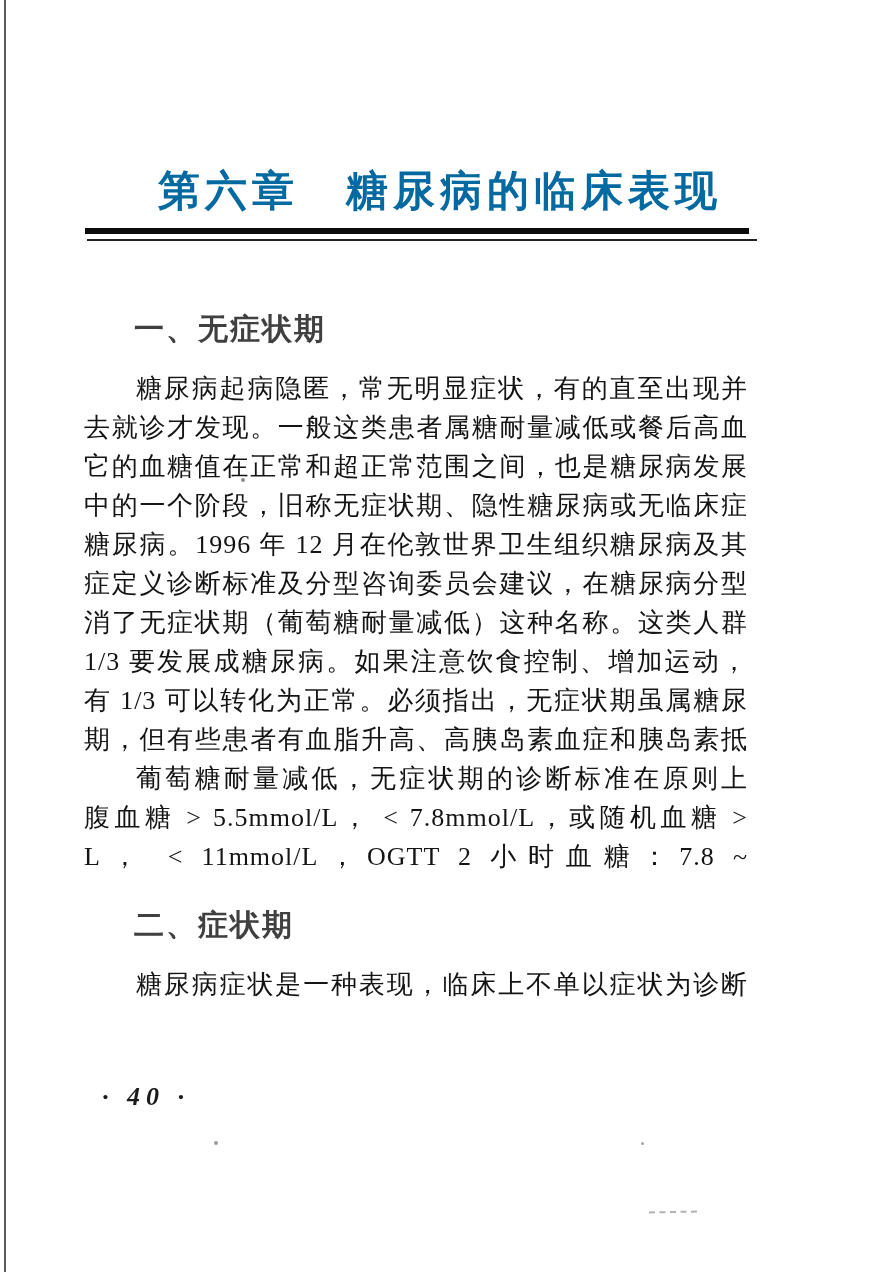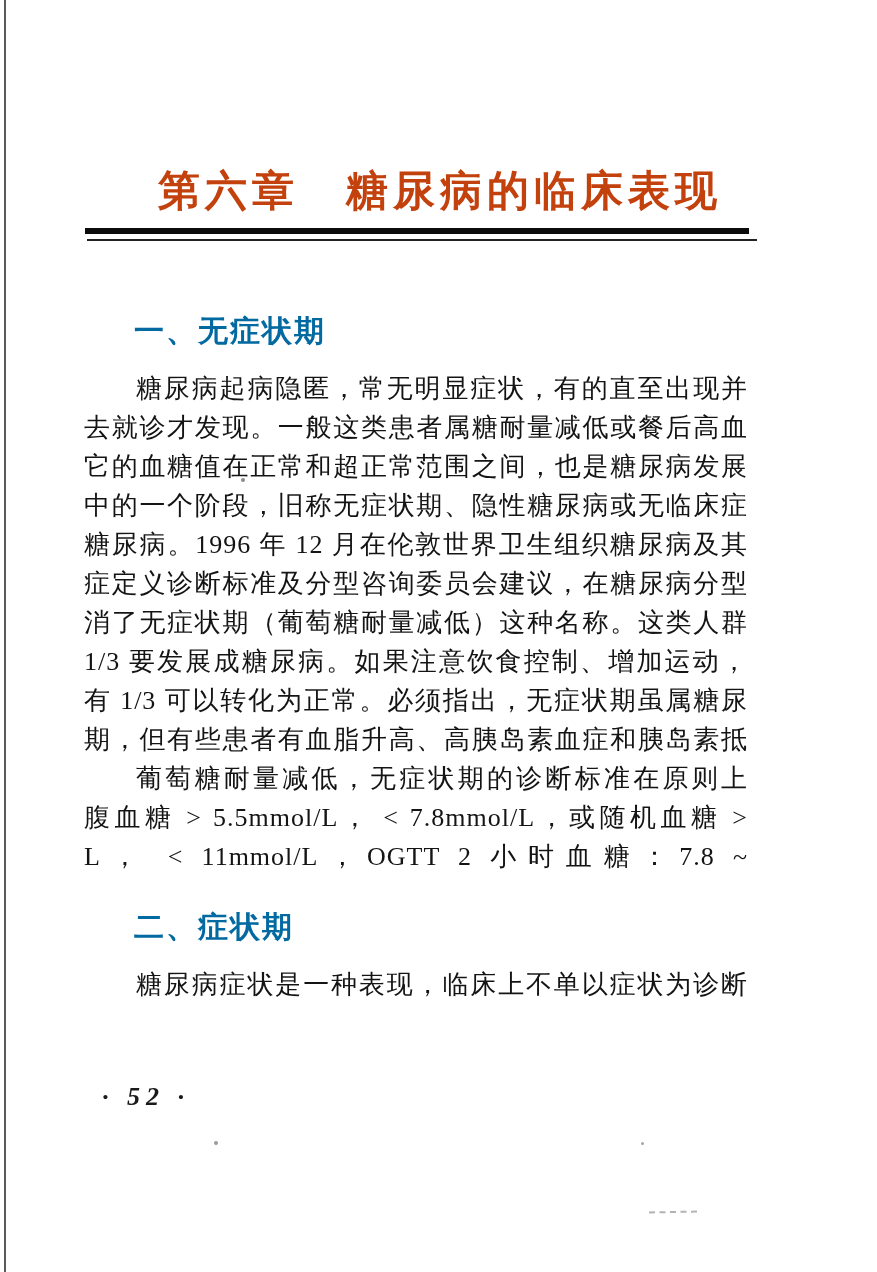--- a/index.html
+++ b/index.html
@@ -28,21 +28,21 @@
     margin: 0;
     padding-top: 166px;
     padding-left: 60px;
     width: 760px;
     text-align: center;
     font-family: "Liberation Sans", sans-serif;
     font-weight: bold;
     font-size: 42px;
     line-height: 50px;
     letter-spacing: 5px;
-    color: #c2410c;
+    color: #0369a1;
     white-space: pre;
   }
   .title-rule {
     margin: 12px 0 0 85px;
     width: 664px;
   }
   .rule-thick {
     height: 6px;
     background: #0c0c0c;
   }
@@ -52,26 +52,26 @@
     width: 670px;
     height: 2px;
     background: #222;
   }
   .content {
     margin-left: 84px;
     width: 664px;
   }
   .section-heading {
     margin: 0;
-    font-family: Liberation Serif, serif;
+    font-family: Liberation Mono, monospace;
     font-weight: bold;
     font-size: 30px;
     line-height: 36px;
     letter-spacing: 2px;
-    color: #0369a1;
+    color: #404040;
     padding-left: 50px;
   }
   .heading-1 { margin-top: 72px; }
   .heading-2 { margin-top: 33px; }
   .para { margin: 0; }
   .para-first { margin-top: 20px; }
   .line {
     font-size: 26px;
     line-height: 39px;
     height: 39px;
@@ -150,20 +150,20 @@
     </div>
 
     <h2 class="section-heading heading-2">二、症状期</h2>
 
     <div class="para para-first">
       <div class="line first">糖尿病症状是一种表现，临床上不单以症状为诊断依</div>
     </div>
 
   </div>
 
-  <div class="footer-page-number">· 52 ·</div>
+  <div class="footer-page-number">· 40 ·</div>
 
   <div class="speck speck-1"></div>
   <div class="speck speck-2"></div>
   <div class="speck speck-3"></div>
   <div class="scratch-artifact"></div>
 
 </div>
 
 </body></html>

